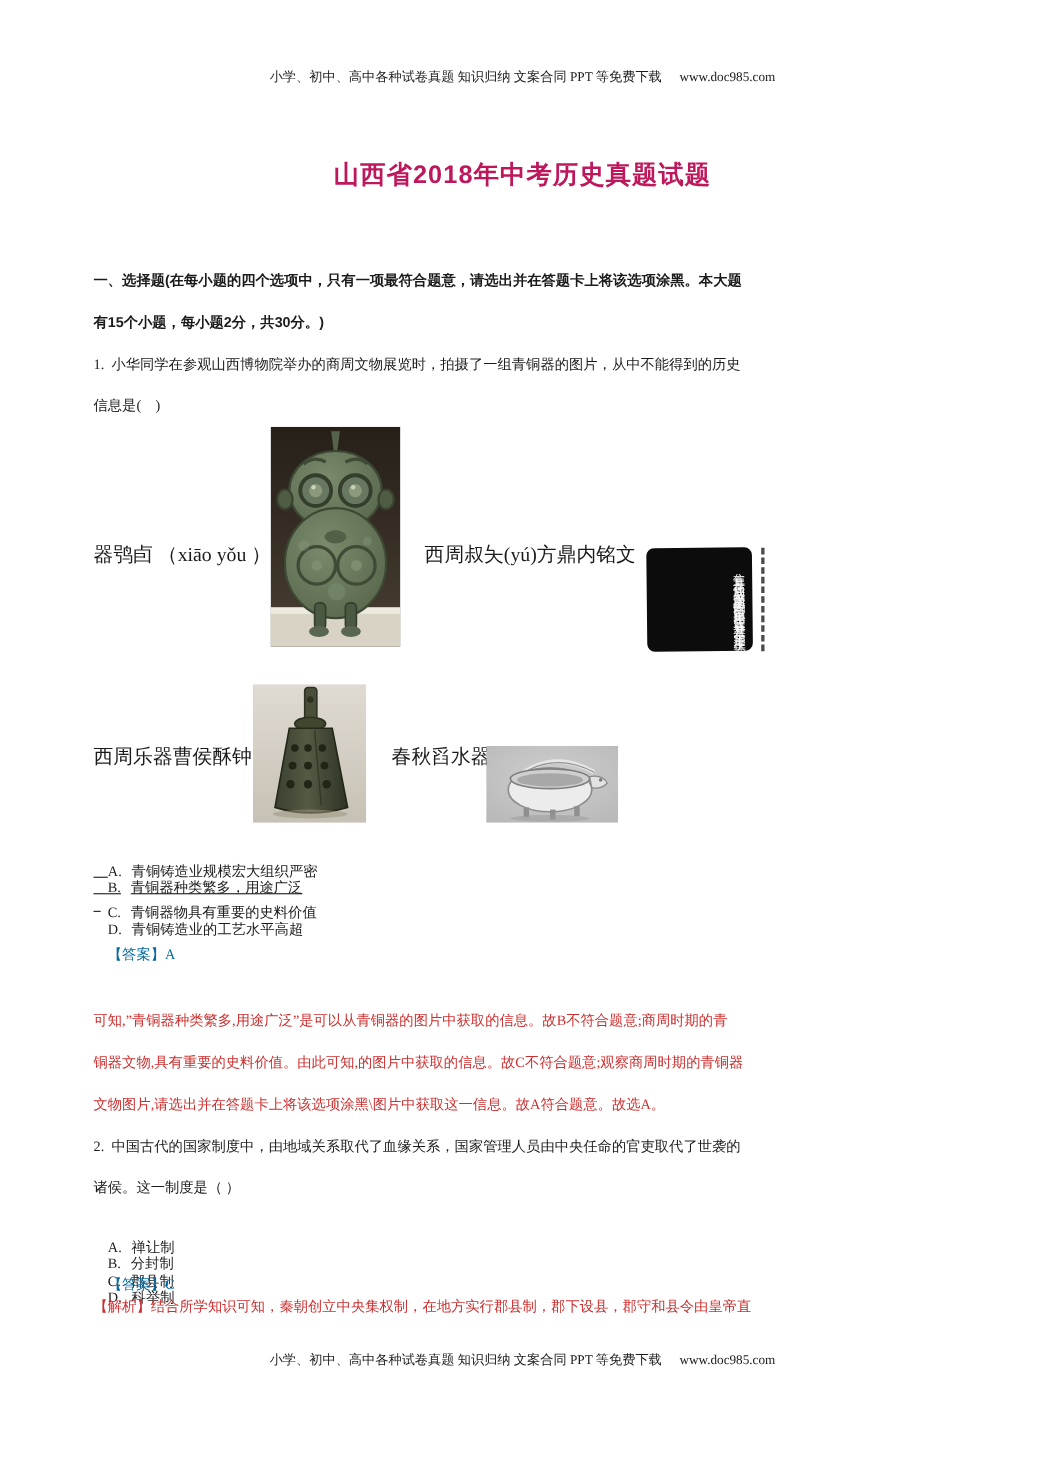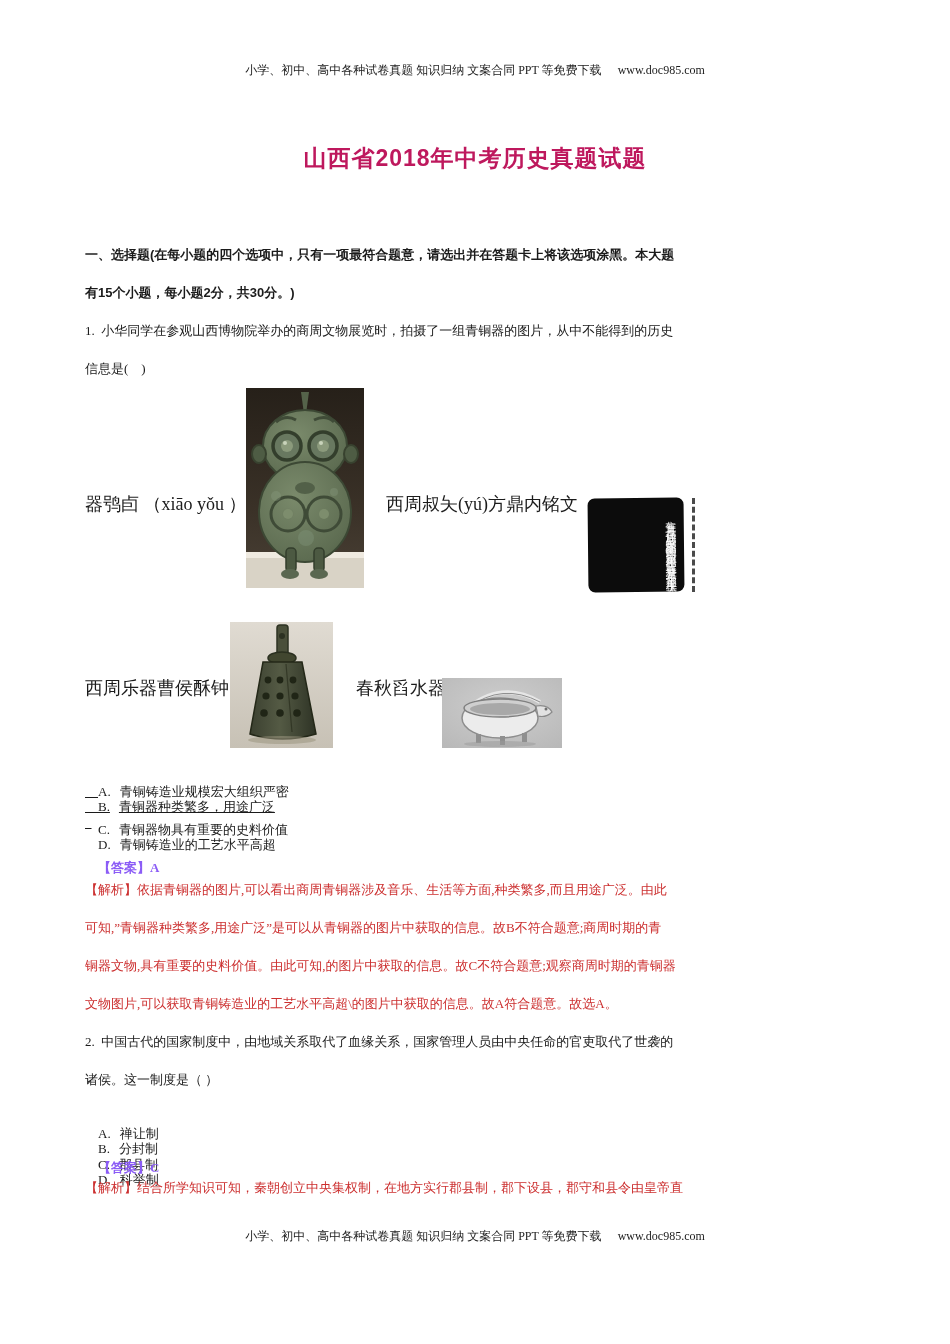--- a/index.html
+++ b/index.html
@@ -6,21 +6,21 @@
   .page{position:relative;width:950px;height:1344px;background:#ffffff;overflow:hidden;
         font-family:"Liberation Serif","DejaVu Serif",serif;color:#1b1b1b;}
   .abs{position:absolute;}
   .line{font-size:13px;white-space:pre;line-height:1.2;}
   .centered{left:0;right:0;text-align:center;}
   .hei{font-family:"Liberation Sans","DejaVu Sans",sans-serif;font-weight:bold;}
   .small{font-size:12px;}
   .title{font-size:23px;letter-spacing:1px;}
   .section{font-size:17.5px;}
   .red-title{color:#be185d;}
-  .red-ans{color:#8b5cf6;font-weight:bold;}
+  .red-ans{color:#0369a1;}
   .red-anal{color:#cc2f2f;}
   .caption{font-size:18px;white-space:pre;}
   .opt-first{display:inline-block;width:372px;}
   .opt-q2{display:inline-block;width:127px;}
   .optk{margin-right:9px;}
   .url{margin-left:16px;}
   .figimg{display:block;}
   .inscription-box{position:absolute;left:588px;top:498px;width:96px;height:94px;
       background:#0c0c0c;border-radius:7px;transform:rotate(-0.6deg);
       display:flex;align-items:center;justify-content:center;overflow:hidden;}
@@ -183,24 +183,23 @@
   </div>
   <div class="abs line" style="left:85px;top:806px;">
     <span class="opt-first"><span class="optk">C.</span><span>青铜器物具有重要的史料价值</span></span>
     <span><span class="optk">D.</span><span>青铜铸造业的工艺水平高超</span></span>
   </div>
 
   <div class="abs line red-ans" style="left:85px;top:844px;">
     <span>【答案】</span><span>A</span>
   </div>
 
-  <div class="abs line red-anal" style="left:85px;top:882px;">【解析】依据青铜器的图片,可以看出商周青铜器涉及音乐、生活等方面,种类繁多,而且用途广泛。由此</div>
   <div class="abs line red-anal" style="left:85px;top:920px;">可知,”青铜器种类繁多,用途广泛”是可以从青铜器的图片中获取的信息。故B不符合题意;商周时期的青</div>
   <div class="abs line red-anal" style="left:85px;top:958px;">铜器文物,具有重要的史料价值。由此可知,的图片中获取的信息。故C不符合题意;观察商周时期的青铜器</div>
-  <div class="abs line red-anal" style="left:85px;top:996px;">文物图片,可以获取青铜铸造业的工艺水平高超\的图片中获取的信息。故A符合题意。故选A。</div>
+  <div class="abs line red-anal" style="left:85px;top:996px;">文物图片,请选出并在答题卡上将该选项涂黑\图片中获取这一信息。故A符合题意。故选A。</div>
 
   <div class="abs line" style="left:85px;top:1034px;">2.  中国古代的国家制度中，由地域关系取代了血缘关系，国家管理人员由中央任命的官吏取代了世袭的</div>
   <div class="abs line" style="left:85px;top:1072px;">诸侯。这一制度是（ ）</div>
 
   <div class="abs line" style="left:85px;top:1110px;">
     <span class="opt-q2"><span class="optk">A.</span><span>禅让制</span></span>
     <span class="opt-q2"><span class="optk">B.</span><span>分封制</span></span>
     <span class="opt-q2"><span class="optk">C.</span><span>郡县制</span></span>
     <span><span class="optk">D.</span><span>科举制</span></span>
   </div>

